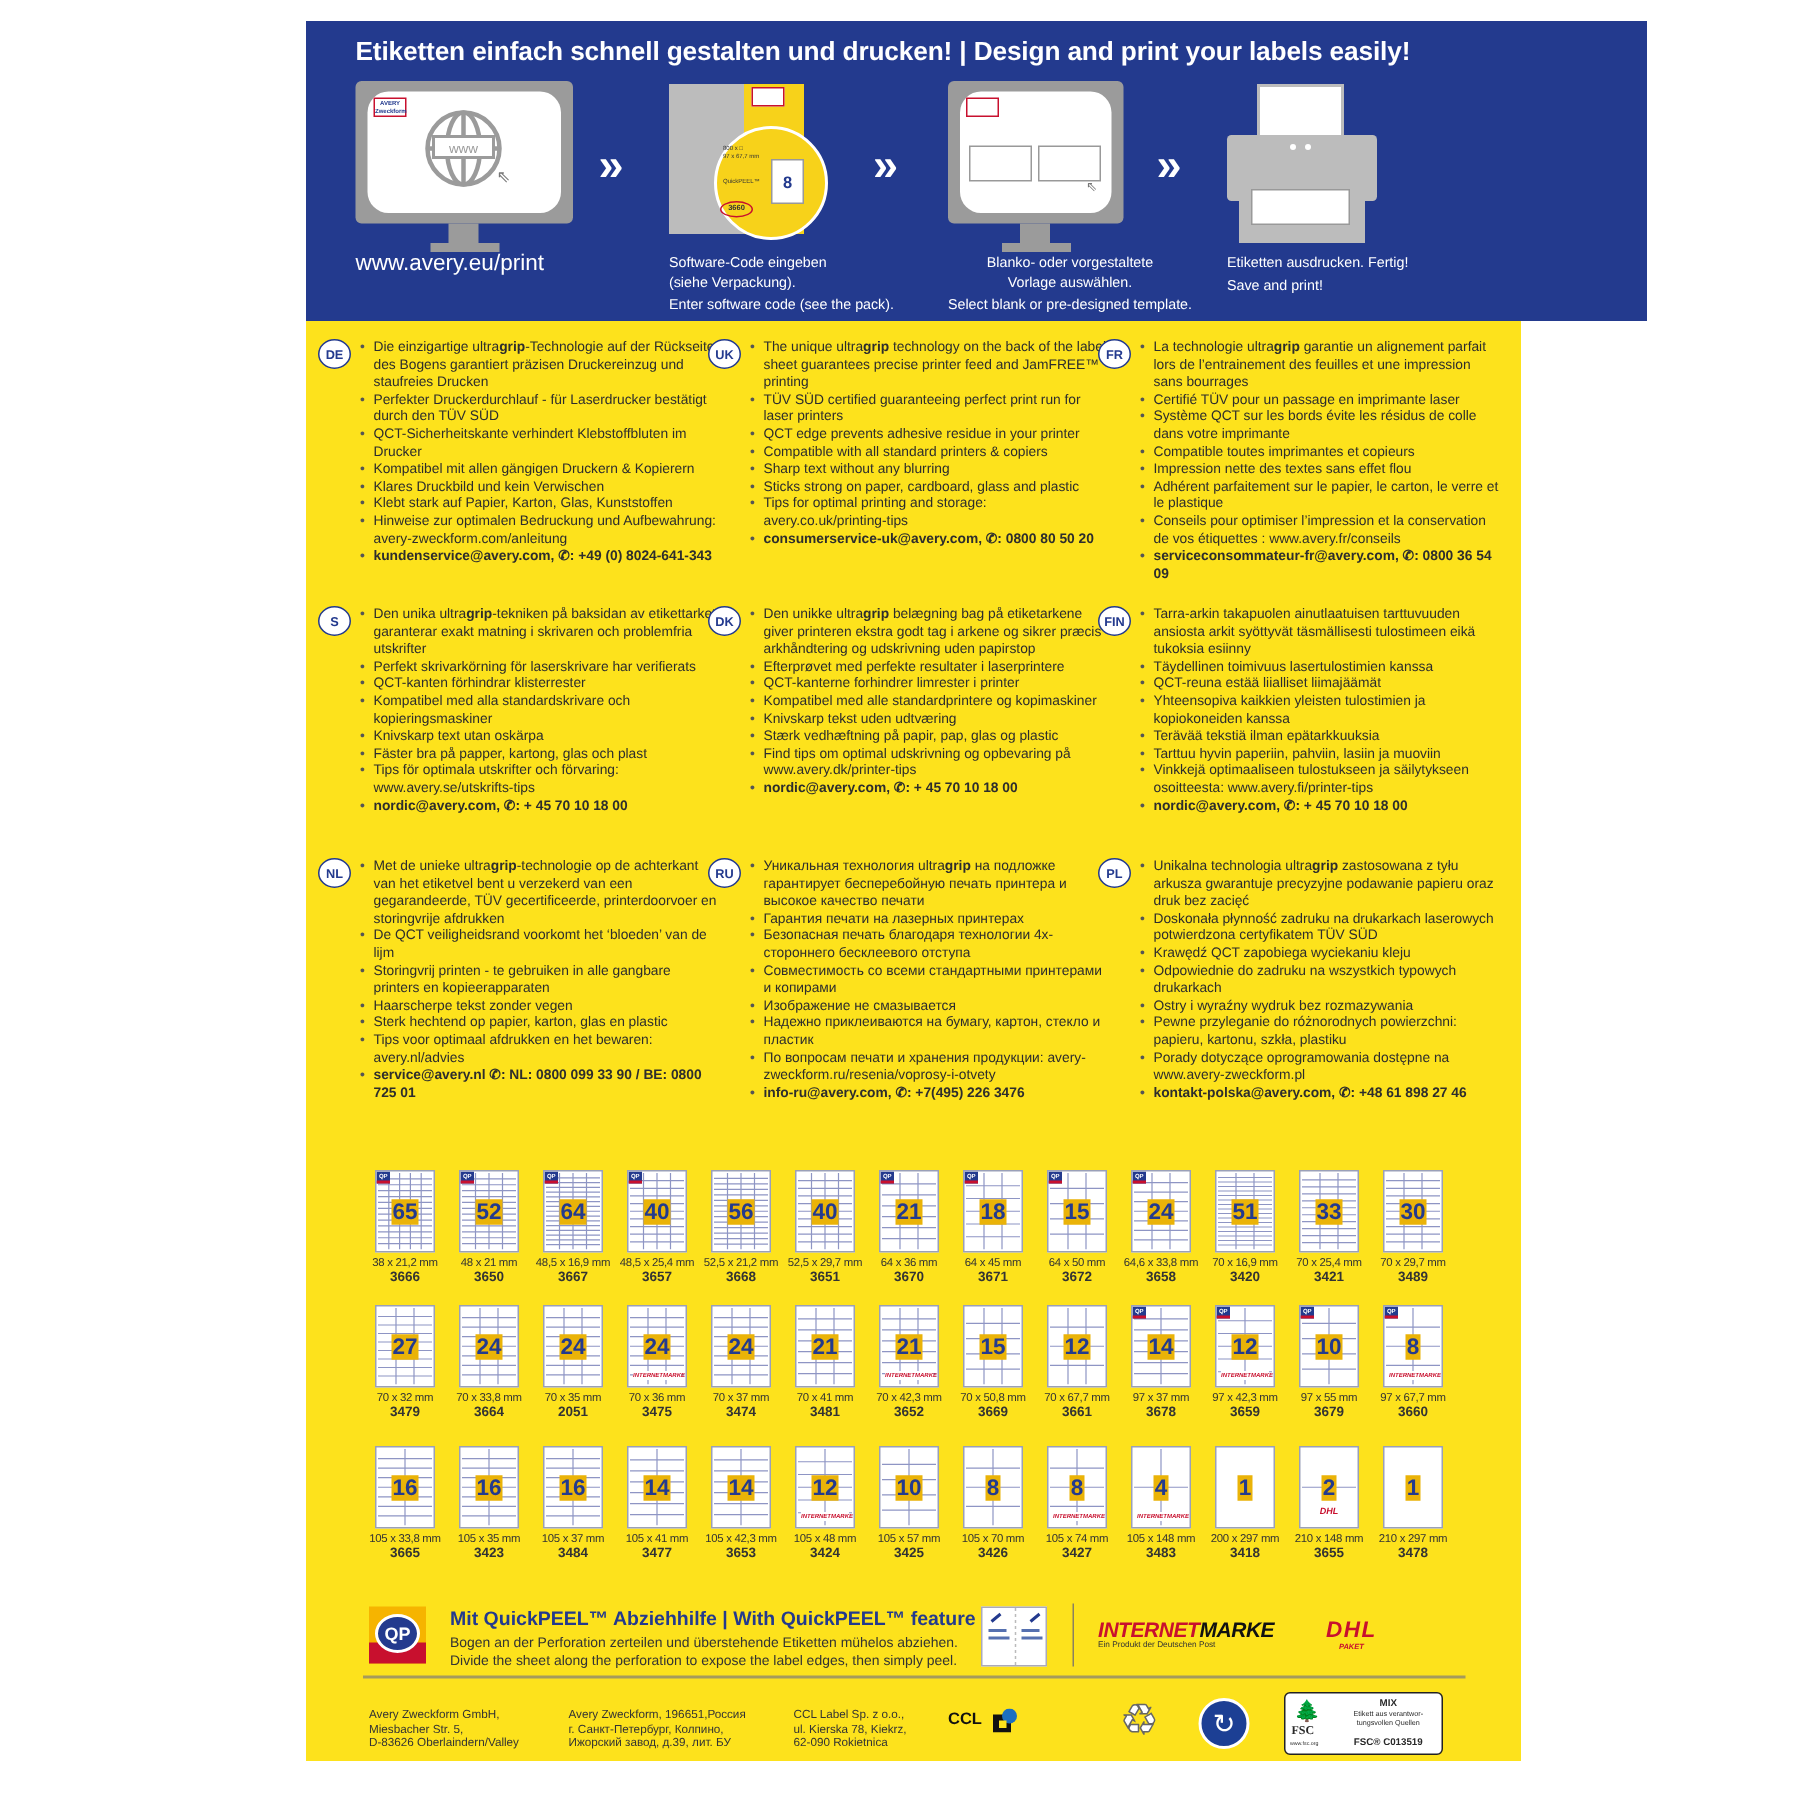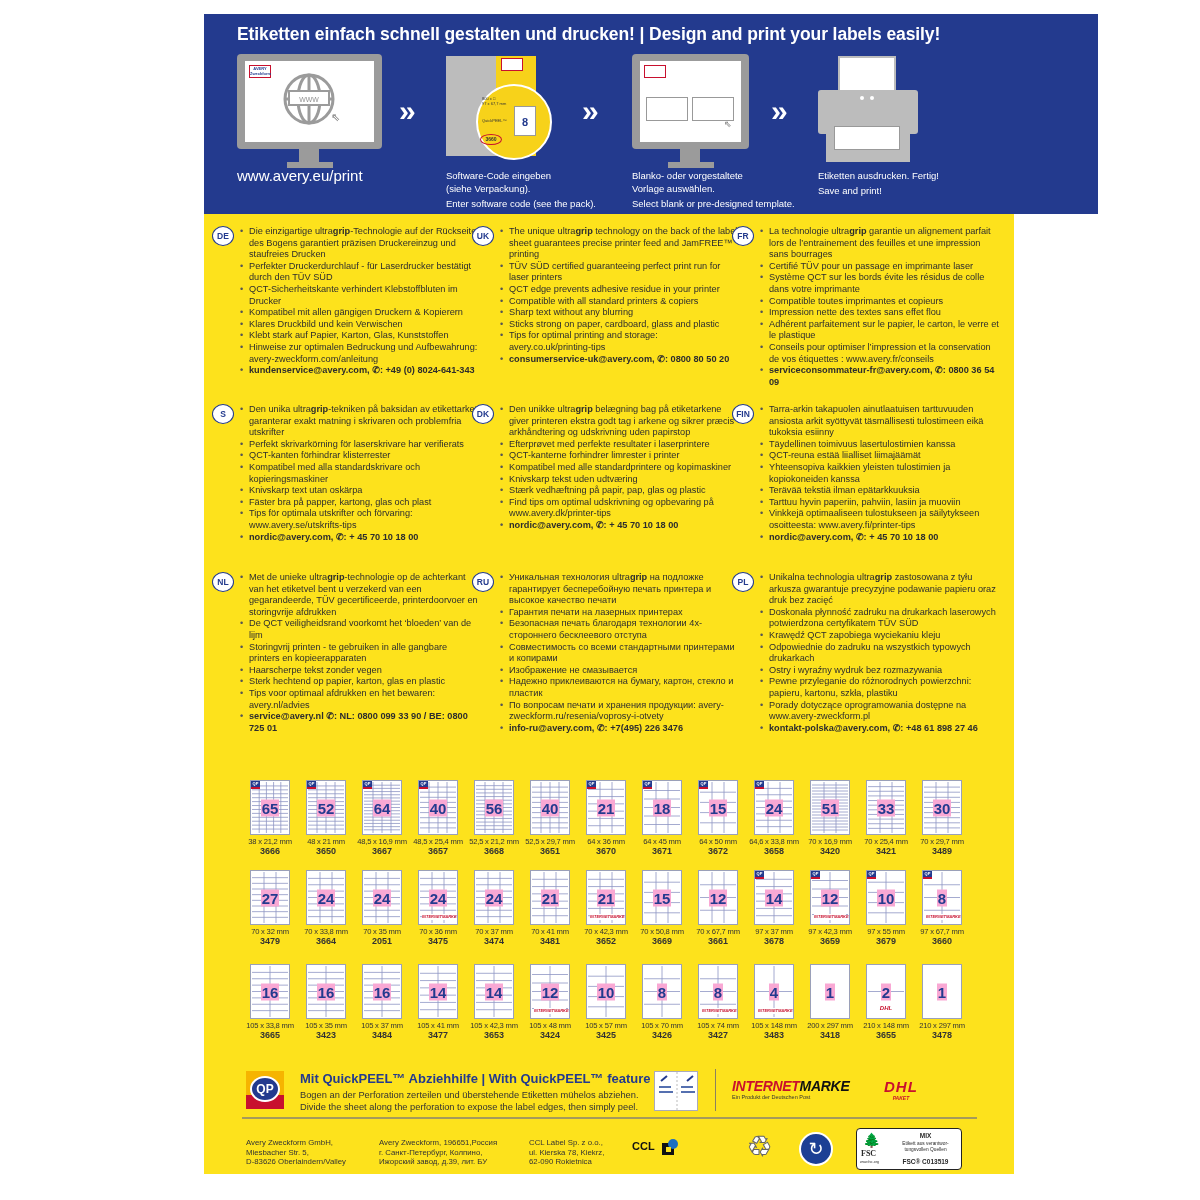--- a/index.html
+++ b/index.html
@@ -11,41 +11,41 @@
   
   .hero { position: absolute; left: 0; top: 0; width: 894px; height: 200px; background: #233a8e; color: #fff; }
   .hero-title { position: absolute; left: 33px; top: 10px; font-size: 17.5px; font-weight: bold; letter-spacing: -0.1px; white-space: nowrap; }
   .step { position: absolute; top: 40px; }
   .chev { position: absolute; top: 80px; font-size: 30px; font-weight: bold; color: #fff; letter-spacing: -8px; }
   .cap { position: absolute; font-size: 9.5px; line-height: 13px; color: #fff; }
   .url { position: absolute; left: 33px; top: 153px; font-size: 15px; color: #fff; }
 
   
   .monitor .screen { position: absolute; width: 145px; height: 95px; background: #9b9b9b; border-radius: 4px; }
-  .monitor .screen .inner { position: absolute; left: 8px; top: 7px; right: 8px; bottom: 7px; background: #fff; }
+  .monitor .screen .inner { position: absolute; left: 8px; top: 7px; right: 8px; bottom: 7px; background: #fff; border-radius: 14px; }
   .monitor .neck { position: absolute; width: 20px; height: 14px; background: #9b9b9b; }
   .monitor .base { position: absolute; width: 46px; height: 6px; background: #9b9b9b; }
   .logo-mini { position: absolute; width: 22px; height: 13px; background: #fff; border: 1px solid #c8102e; font-size: 4px; color: #233a8e; font-weight: bold; line-height: 5px; text-align: center; }
 
   
   .lang { position: absolute; }
   .badge { position: absolute; left: 0; top: 0; width: 22px; height: 20px; border-radius: 50%; border: 1.5px solid #233a8e; background: #fff; color: #233a8e; font-size: 8.5px; font-weight: bold; display: flex; align-items: center; justify-content: center; }
   .lang ul { position: absolute; left: 28px; top: 0; list-style: none; }
   .lang li { font-size: 9.2px; line-height: 11.6px; padding-left: 9px; position: relative; color: #2d2d2d; }
   .lang li::before { content: "•"; position: absolute; left: 0; top: 0; color: #555; }
   .lang li.contact { font-weight: bold; }
   .lang li b { font-weight: bold; }
 
   
   .grid-row { position: absolute; left: 38px; display: flex; gap: 0; }
   .lbl { width: 56px; text-align: center; }
   .thumb { position: relative; width: 40px; height: 55px; margin: 0 auto; background: #fff; border: 1px solid #9aa0b8; overflow: hidden; }
   .thumb .lines { position: absolute; inset: 2px; }
   .thumb .num { position: absolute; left: 0; right: 0; top: 50%; transform: translateY(-50%); font-size: 15px; font-weight: bold; color: #233a8e; text-align: center; line-height: 17px; }
-  .thumb .num span { background: #f9a8d4; padding: 0 1px; }
+  .thumb .num span { background: #eab308; padding: 0 1px; }
   .qp { position: absolute; left: 0; top: 0; width: 9px; height: 8px; background: #233a8e; border-bottom: 2px solid #c8102e; color: #fff; font-size: 4px; font-weight: bold; text-align: center; line-height: 6px; z-index: 2; }
   .im { position: absolute; left: 3px; right: 3px; bottom: 4px; height: 6px; background: #fff; z-index: 2; font-size: 4px; font-weight: bold; font-style: italic; color: #c8102e; text-align: center; line-height: 6px; }
   .dhl { position: absolute; left: 4px; right: 4px; bottom: 7px; height: 6px; background: #fff; z-index: 2; font-size: 6px; font-weight: bold; font-style: italic; color: #c8102e; text-align: center; line-height: 6px; }
   .dim { font-size: 7.6px; color: #333; margin-top: 2px; white-space: nowrap; letter-spacing: -0.2px; }
   .code { font-size: 9px; font-weight: bold; color: #333; line-height: 10px; }
 
   
   .qp-big { position: absolute; left: 42px; top: 1057px; width: 38px; height: 38px; background: #f6b400; }
   .qp-big::before { content: ""; position: absolute; left: 0; right: 0; bottom: 0; height: 14px; background: #c8102e; }
   .qp-big .circle { position: absolute; left: 4px; top: 5px; width: 30px; height: 26px; border-radius: 50%; background: #233a8e; border: 2px solid #fff; color: #fff; font-size: 12px; font-weight: bold; display: flex; align-items: center; justify-content: center; z-index: 2; }
@@ -129,21 +129,21 @@
         <div class="inner">
           <div class="logo-mini" style="left:4px;top:4px;"></div>
           <div style="position:absolute;left:6px;top:36px;width:42px;height:24px;border:1px solid #999;"></div>
           <div style="position:absolute;left:52px;top:36px;width:42px;height:24px;border:1px solid #999;"></div>
           <div style="position:absolute;left:84px;top:58px;font-size:9px;color:#777;">⇖</div>
         </div>
       </div>
       <div class="neck" style="left:48px;top:95px;"></div>
       <div class="base" style="left:36px;top:108px;"></div>
     </div>
-    <div class="cap" style="left:428px;top:155px;">
+    <div class="cap" style="left:428px;top:155px;text-align:center;">
       <div>Blanko- oder vorgestaltete</div>
       <div>Vorlage auswählen.</div>
       <div style="margin-top:2px;">Select blank or pre-designed template.</div>
     </div>
 
     <div class="chev" style="left:567px;">»</div>
 
     <div class="step" style="left:614px;top:42px;">
       <div style="position:absolute;left:20px;top:0;width:58px;height:40px;background:#fff;border:2px solid #bcbcbc;"></div>
       <div style="position:absolute;left:0;top:34px;width:100px;height:44px;background:#bcbcbc;border-radius:3px;"></div>

